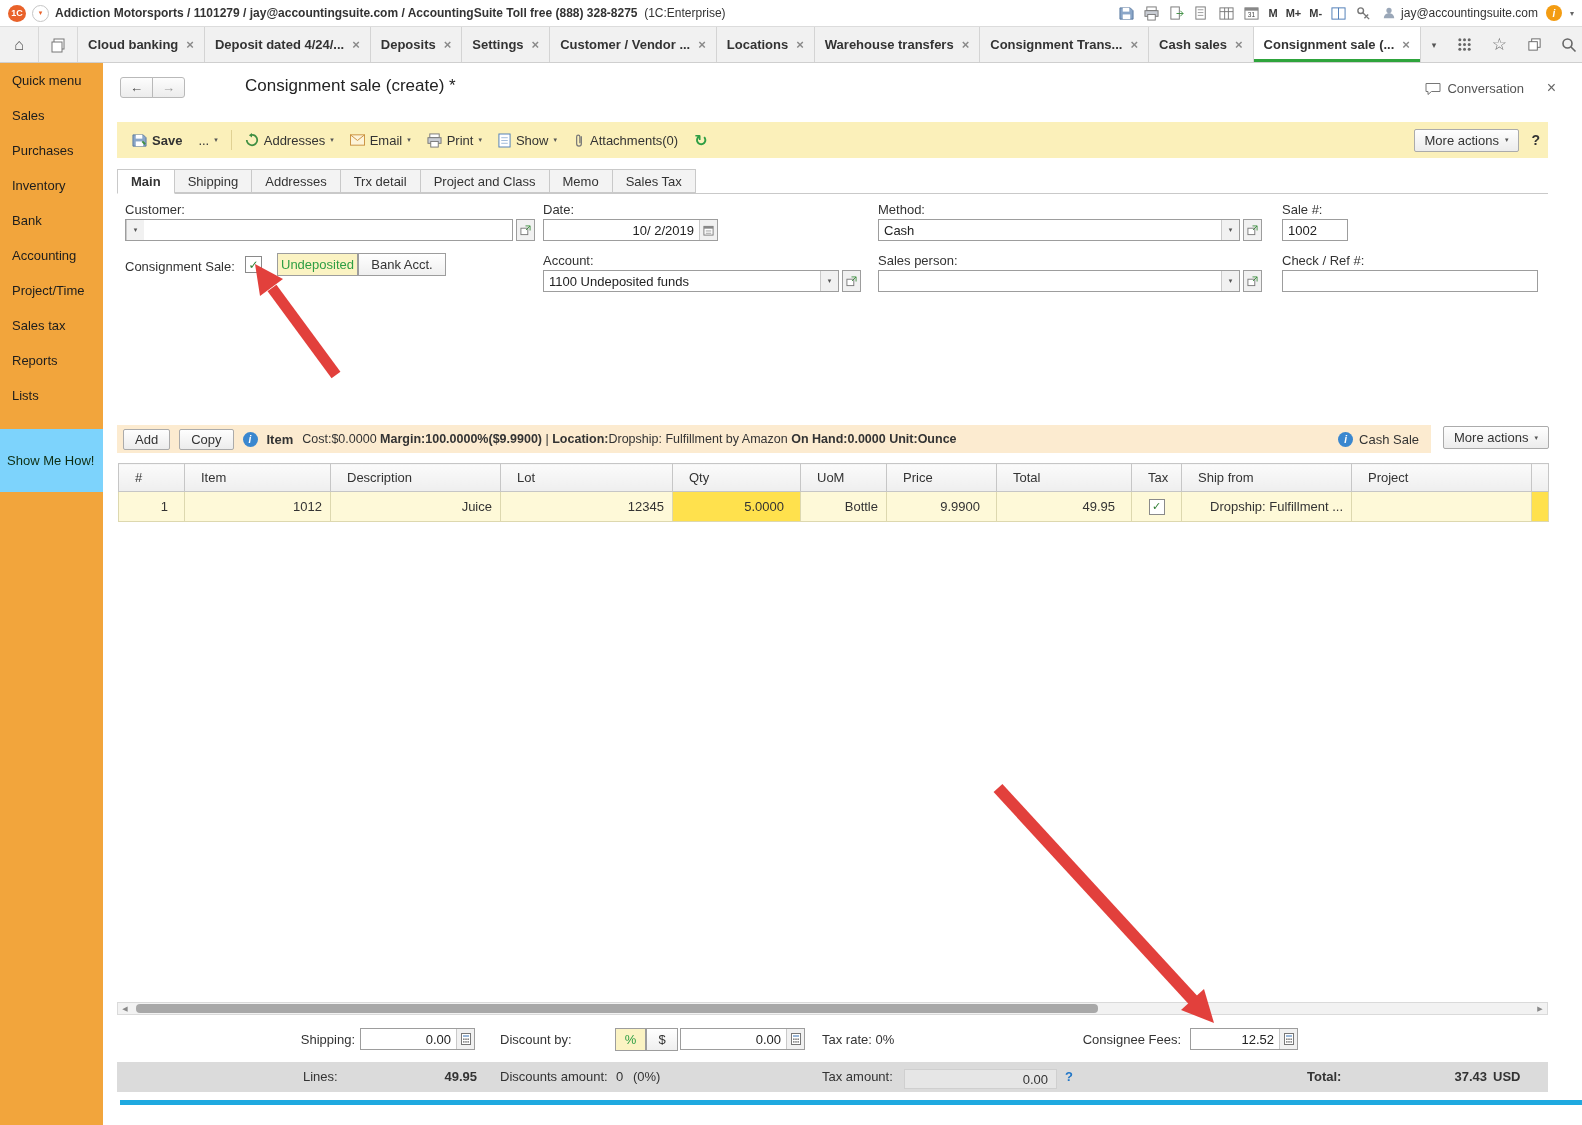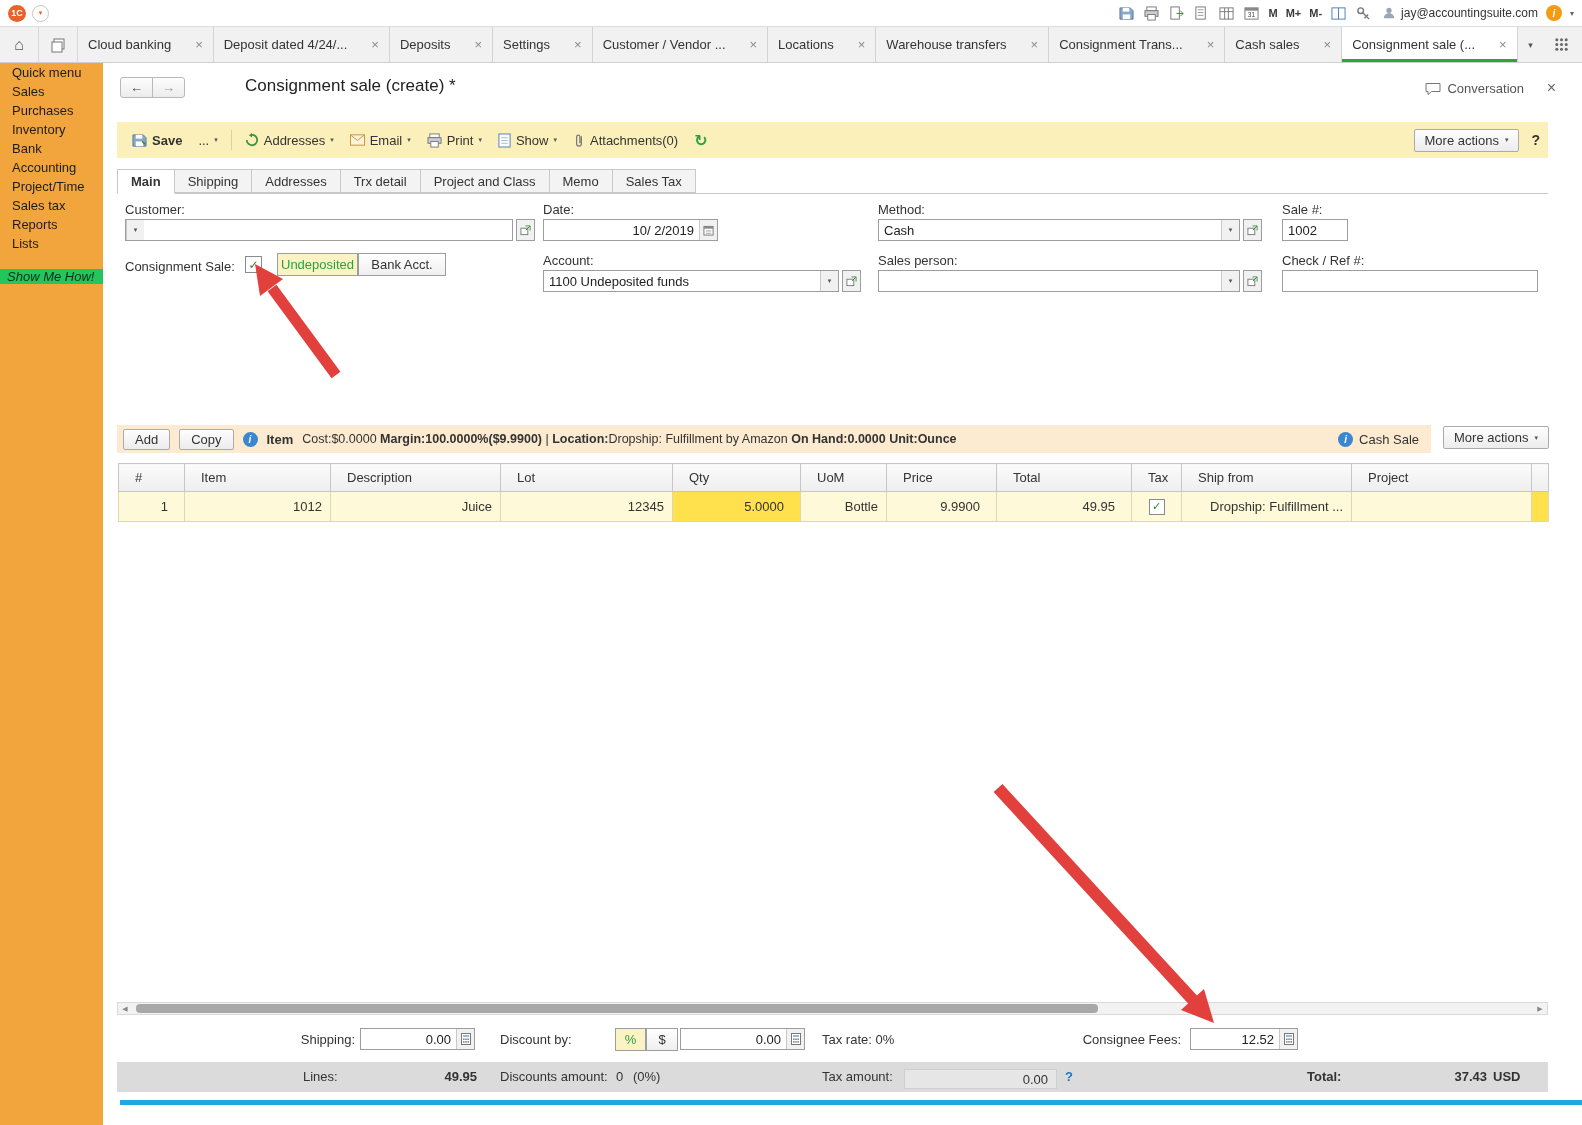--- a/index.html
+++ b/index.html
@@ -23,33 +23,33 @@
   .user-box { display:flex; align-items:center; gap:4px; font-size:12px; color:#333; }
   .info-orange { width:16px; height:16px; border-radius:50%; background:#F39C12; color:#fff;
                  font-size:10px; font-weight:bold; font-style:italic; display:flex; align-items:center; justify-content:center; }
   .tb-dd { font-size:8px; color:#666; }
 
   
   .tabbar { position:absolute; top:27px; left:0; right:0; height:36px; background:#F1F1F1;
             border-bottom:1px solid #CFCFCF; display:flex; align-items:stretch; box-sizing:border-box; }
   .tb-btn { width:38px; display:flex; align-items:center; justify-content:center;
             border-right:1px solid #D8D8D8; color:#555; font-size:16px; flex:0 0 auto; }
-  .tab { display:flex; align-items:center; gap:24px; padding:0 10px; border-right:1px solid #D4D4D4;
-         font-size:13px; color:#333; position:relative; white-space:nowrap; flex:0 0 auto; }
+  .tab { display:flex; align-items:center; gap:8px; padding:0 10px; border-right:1px solid #D4D4D4;
+         font-size:13px; color:#333; position:relative; white-space:nowrap; flex:0 0 auto;font-weight:bold; }
   .tab .x { color:#8a8a8a; font-size:13px; }
   .tab.active { background:#fff; }
   .tab.active::after { content:""; position:absolute; left:0; right:0; bottom:0; height:3px; background:#2EA43C; }
   .tab-dd { width:26px; display:flex; align-items:center; justify-content:center; color:#555; font-size:9px; flex:0 0 auto; }
   .tabbar-right { margin-left:auto; display:flex; align-items:center; padding-right:4px; flex:0 0 auto; }
   .tr-icon { width:35px; height:100%; display:flex; align-items:center; justify-content:center; color:#6b6b6b; font-size:17px; }
 
   
   .sidebar { position:absolute; top:63px; left:0; width:103px; bottom:0; background:#F2A53C; box-sizing:border-box; }
-  .sb-item { padding:2px 12px; font-size:13px; color:#1d1d1d; }
-  .sb-smh { margin-top:16px; background:#22c55e; color:#0e2e12; padding:0 7px; font-size:13px;font-style:italic; }
+  .sb-item { padding:10px 12px; font-size:13px; color:#1d1d1d; }
+  .sb-smh { margin-top:16px; background:#7dd3fc; color:#0e2e12; padding:24px 7px; font-size:13px; }
 
   
   .main { position:absolute; top:63px; left:103px; right:0; bottom:0; background:#fff; }
 
   .navbtn { position:absolute; top:14px; width:33px; height:21px; border:1px solid #b9b9b9;
             background:linear-gradient(#fdfdfd,#ececec); display:flex; align-items:center;
             justify-content:center; font-size:13px; box-sizing:border-box; }
   .navbtn.back { left:17px; border-radius:3px 0 0 3px; color:#444; }
   .navbtn.fwd  { left:49px; border-radius:0 3px 3px 0; color:#999; }
   .page-title { position:absolute; left:142px; top:13px; font-size:17px; color:#222; }
@@ -136,20 +136,21 @@
 </head>
 <body>
 
 <div class="app" data-interactable="false">
 
   <div class="titlebar" data-interactable="false">
     <div class="logo-1c" data-interactable="false">1C</div>
     <div class="logo-dd" data-interactable="true">
         <span data-interactable="false">▾</span>
       </div>
+    <div class="tb-text" data-interactable="false"><b data-interactable="false">Addiction Motorsports / 1101279 / jay@accountingsuite.com / AccountingSuite Toll free (888) 328-8275</b>&nbsp;&nbsp;<span data-interactable="false">(1C:Enterprise)</span></div>
     <div class="tb-right" data-interactable="false">
       <span class="ticon" data-interactable="true">
           <svg width="15" height="15" viewBox="0 0 16 16">
             <path d="M1 2h11l3 3v9H1z" fill="#8AA6C8" stroke="#5B7AA0"></path>
             <rect x="4" y="9" width="8" height="5" fill="#fff"></rect>
             <rect x="4" y="2" width="7" height="4" fill="#fff"></rect>
           </svg>
         </span>
       <span class="ticon" data-interactable="true">
           <svg width="15" height="15" viewBox="0 0 16 16">

